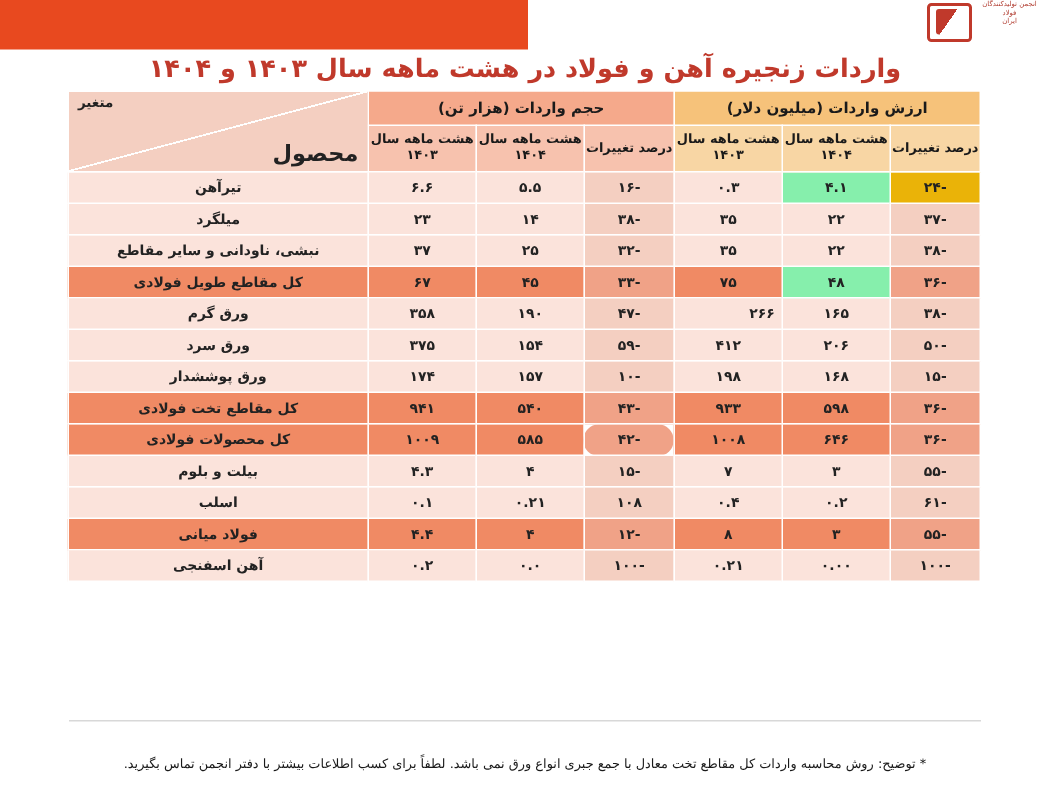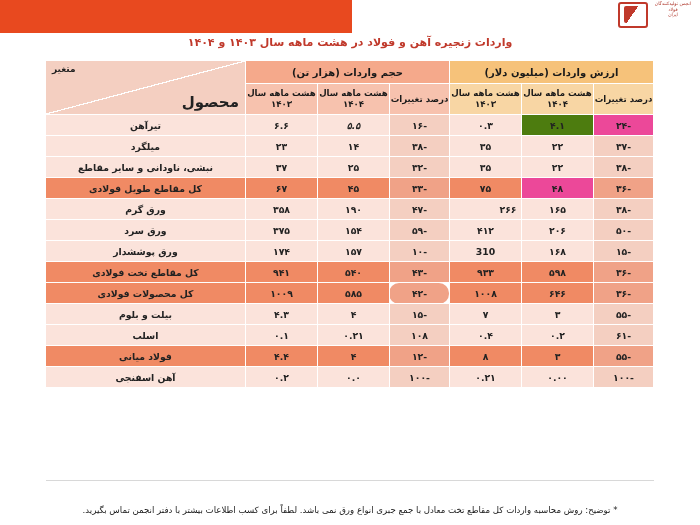--- a/index.html
+++ b/index.html
@@ -39,21 +39,21 @@
   .logo-text{
     position:absolute;top:1px;right:2px;width:50px;
     text-align:center;color:#b03a2e;line-height:1.25;
   }
   .logo-text div:nth-child(1){font-size:4.6px;}
   .logo-text div:nth-child(2){font-size:4.6px;}
   .logo-text div:nth-child(3){font-size:4.6px;}
   
   .title{
     position:absolute;top:36px;left:0;width:700px;
-    text-align:center;color:#c0392b;font-weight:bold;font-size:11px;
+    text-align:center;color:#c0392b;font-weight:bold;font-size:17px;
     letter-spacing:0;
   }
   
   .tablewrap{
     position:absolute;top:60px;left:46px;width:608px;
   }
   table{
     border-collapse:collapse;width:608px;
     table-layout:fixed;
   }
@@ -144,25 +144,25 @@
       <tr>
         <td class="sub sub-val">درصد تغییرات</td>
         <td class="sub sub-val">هشت ماهه سال ۱۴۰۴</td>
         <td class="sub sub-val">هشت ماهه سال ۱۴۰۳</td>
         <td class="sub sub-vol">درصد تغییرات</td>
         <td class="sub sub-vol">هشت ماهه سال ۱۴۰۴</td>
         <td class="sub sub-vol">هشت ماهه سال ۱۴۰۳</td>
       </tr>
 
     <tr>
-          <td style="background: #ec4899;">-۲۴</td>
-          <td style="background: #4d7c0f;">۴.۱</td>
+          <td style="background: #eab308;">-۲۴</td>
+          <td style="background: #86efac;">۴.۱</td>
           <td style="background: rgb(251, 227, 219);">۰.۳</td>
           <td style="background: rgb(244, 207, 193);">-۱۶</td>
-          <td style="background: rgb(251, 227, 219); font-style: italic;">۵.۵</td>
+          <td style="background: rgb(251, 227, 219);">۵.۵</td>
           <td style="background: rgb(251, 227, 219);">۶.۶</td>
           <td class="prod" style="background: rgb(251, 227, 219);">تیرآهن</td>
         </tr>
         <tr>
           <td style="background: rgb(244, 207, 193);">-۳۷</td>
           <td style="background: rgb(251, 227, 219);">۲۲</td>
           <td style="background: rgb(251, 227, 219);">۳۵</td>
           <td style="background: rgb(244, 207, 193);">-۳۸</td>
           <td style="background: rgb(251, 227, 219);">۱۴</td>
           <td style="background: rgb(251, 227, 219);">۲۳</td>
@@ -172,21 +172,21 @@
           <td style="background: rgb(244, 207, 193);">-۳۸</td>
           <td style="background: rgb(251, 227, 219);">۲۲</td>
           <td style="background: rgb(251, 227, 219);">۳۵</td>
           <td style="background: rgb(244, 207, 193);">-۳۲</td>
           <td style="background: rgb(251, 227, 219);">۲۵</td>
           <td style="background: rgb(251, 227, 219);">۳۷</td>
           <td class="prod" style="background: rgb(251, 227, 219);">نبشی، ناودانی و سایر مقاطع</td>
         </tr>
         <tr>
           <td style="background: rgb(240, 162, 135);">-۳۶</td>
-          <td style="background: #ec4899;">۴۸</td>
+          <td style="background: #86efac;">۴۸</td>
           <td style="background: rgb(240, 138, 100);">۷۵</td>
           <td style="background: rgb(240, 162, 135);">-۳۳</td>
           <td style="background: rgb(240, 138, 100);">۴۵</td>
           <td style="background: rgb(240, 138, 100);">۶۷</td>
           <td class="prod" style="background: rgb(240, 138, 100);">کل مقاطع طویل فولادی</td>
         </tr>
         <tr>
           <td style="background: rgb(244, 207, 193);">-۳۸</td>
           <td style="background: rgb(251, 227, 219);">۱۶۵</td>
           <td style="background: rgb(251, 227, 219); padding-left: 45px;">۲۶۶</td>
@@ -200,21 +200,21 @@
           <td style="background: rgb(251, 227, 219);">۲۰۶</td>
           <td style="background: rgb(251, 227, 219);">۴۱۲</td>
           <td style="background: rgb(244, 207, 193);">-۵۹</td>
           <td style="background: rgb(251, 227, 219);">۱۵۴</td>
           <td style="background: rgb(251, 227, 219);">۳۷۵</td>
           <td class="prod" style="background: rgb(251, 227, 219);">ورق سرد</td>
         </tr>
         <tr>
           <td style="background: rgb(244, 207, 193);">-۱۵</td>
           <td style="background: rgb(251, 227, 219);">۱۶۸</td>
-          <td style="background: rgb(251, 227, 219);">310</td>
+          <td style="background: rgb(251, 227, 219);">۱۹۸</td>
           <td style="background: rgb(244, 207, 193);">-۱۰</td>
           <td style="background: rgb(251, 227, 219);">۱۵۷</td>
           <td style="background: rgb(251, 227, 219);">۱۷۴</td>
           <td class="prod" style="background: rgb(251, 227, 219);">ورق پوششدار</td>
         </tr>
         <tr>
           <td style="background: rgb(240, 162, 135);">-۳۶</td>
           <td style="background: rgb(240, 138, 100);">۵۹۸</td>
           <td style="background: rgb(240, 138, 100);">۹۳۳</td>
           <td style="background: rgb(240, 162, 135);">-۴۳</td>

